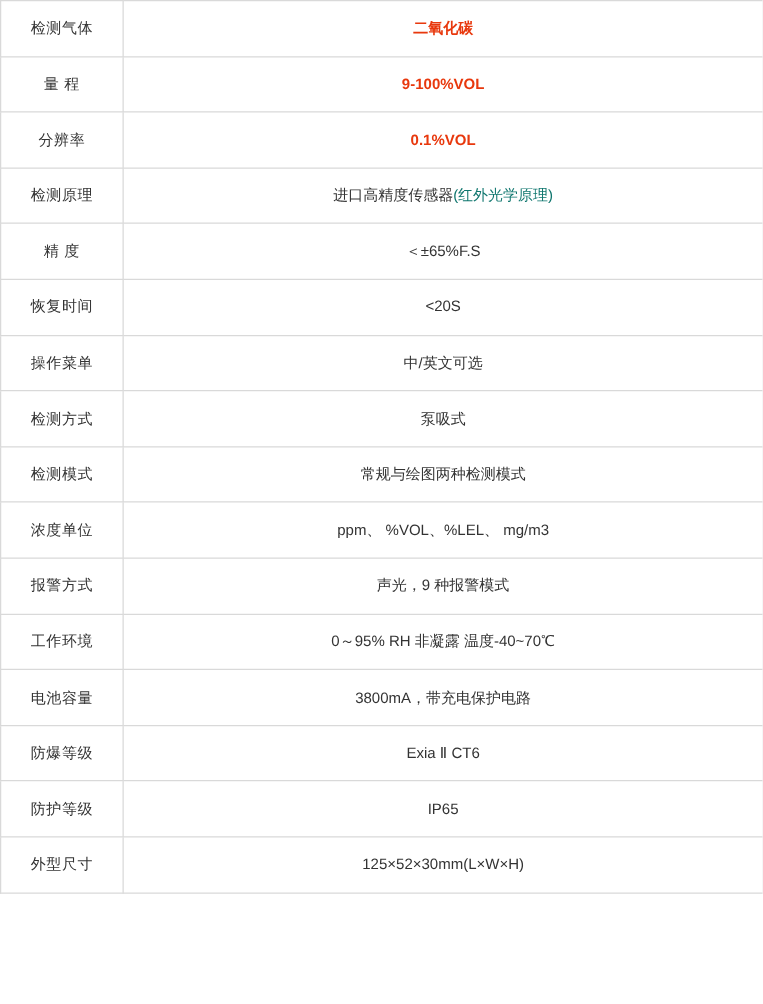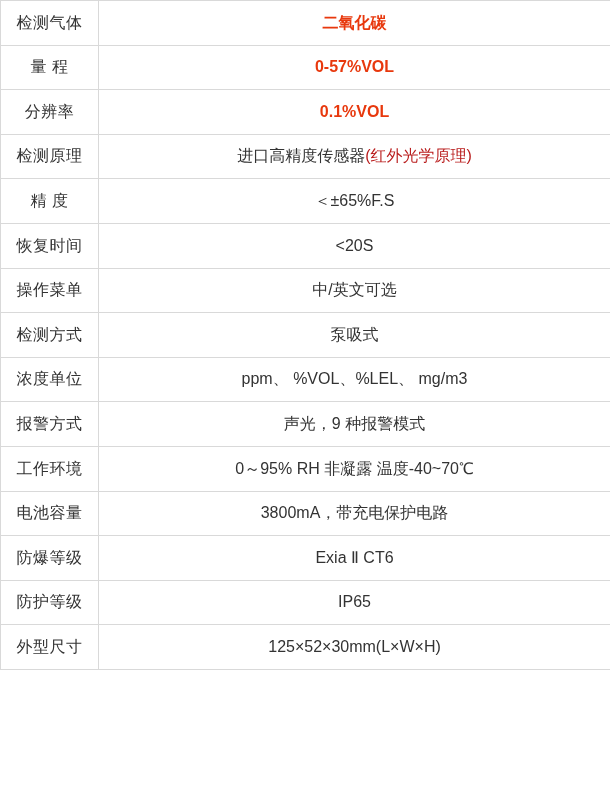--- a/index.html
+++ b/index.html
@@ -17,21 +17,21 @@
   .spec-table {
     width: 610px;
     border-collapse: collapse;
     table-layout: fixed;
   }
   .spec-table tr {
     height: 44.6px;
   }
   .spec-table td {
     border: 1px solid #d9d9d9;
-    font-size: 16px;
+    font-size: 12px;
     text-align: center;
     vertical-align: middle;
     padding: 0 4px;
     line-height: 1.4;
     box-sizing: border-box;
   }
   .spec-table td.label-cell {
     width: 98px;
     color: #333333;
     letter-spacing: 0.5px;
@@ -47,38 +47,38 @@
   }
   .spec-table td.value-cell.compact {
     font-size: 13px;
   }
   .val-main {
     display: inline;
     text-align: right;
   }
   .val-accent {
     display: inline;
-    color: #b91c1c;
+    color: #0f766e;
   }
   .spacer-wide {
     letter-spacing: 2px;
   }
 </style>
 </head>
 <body>
 
 <table class="spec-table">
   <tbody>
     <tr>
       <td class="label-cell">检测气体</td>
       <td class="value-cell highlight">二氧化碳</td>
     </tr>
     <tr>
       <td class="label-cell spacer-wide">量 程</td>
-      <td class="value-cell highlight">0-57%VOL</td>
+      <td class="value-cell highlight">9-100%VOL</td>
     </tr>
     <tr>
       <td class="label-cell">分辨率</td>
       <td class="value-cell highlight">0.1%VOL</td>
     </tr>
     <tr>
       <td class="label-cell">检测原理</td>
       <td class="value-cell"><span class="val-main">进口高精度传感器</span><span class="val-accent">(红外光学原理)</span></td>
     </tr>
     <tr>
@@ -89,20 +89,24 @@
       <td class="label-cell">恢复时间</td>
       <td class="value-cell">&lt;20S</td>
     </tr>
     <tr>
       <td class="label-cell">操作菜单</td>
       <td class="value-cell">中/英文可选</td>
     </tr>
     <tr>
       <td class="label-cell">检测方式</td>
       <td class="value-cell">泵吸式</td>
+    </tr>
+    <tr>
+      <td class="label-cell">检测模式</td>
+      <td class="value-cell">常规与绘图两种检测模式</td>
     </tr>
     <tr>
       <td class="label-cell">浓度单位</td>
       <td class="value-cell">ppm、 %VOL、%LEL、 mg/m3</td>
     </tr>
     <tr>
       <td class="label-cell">报警方式</td>
       <td class="value-cell">声光，9 种报警模式</td>
     </tr>
     <tr>

